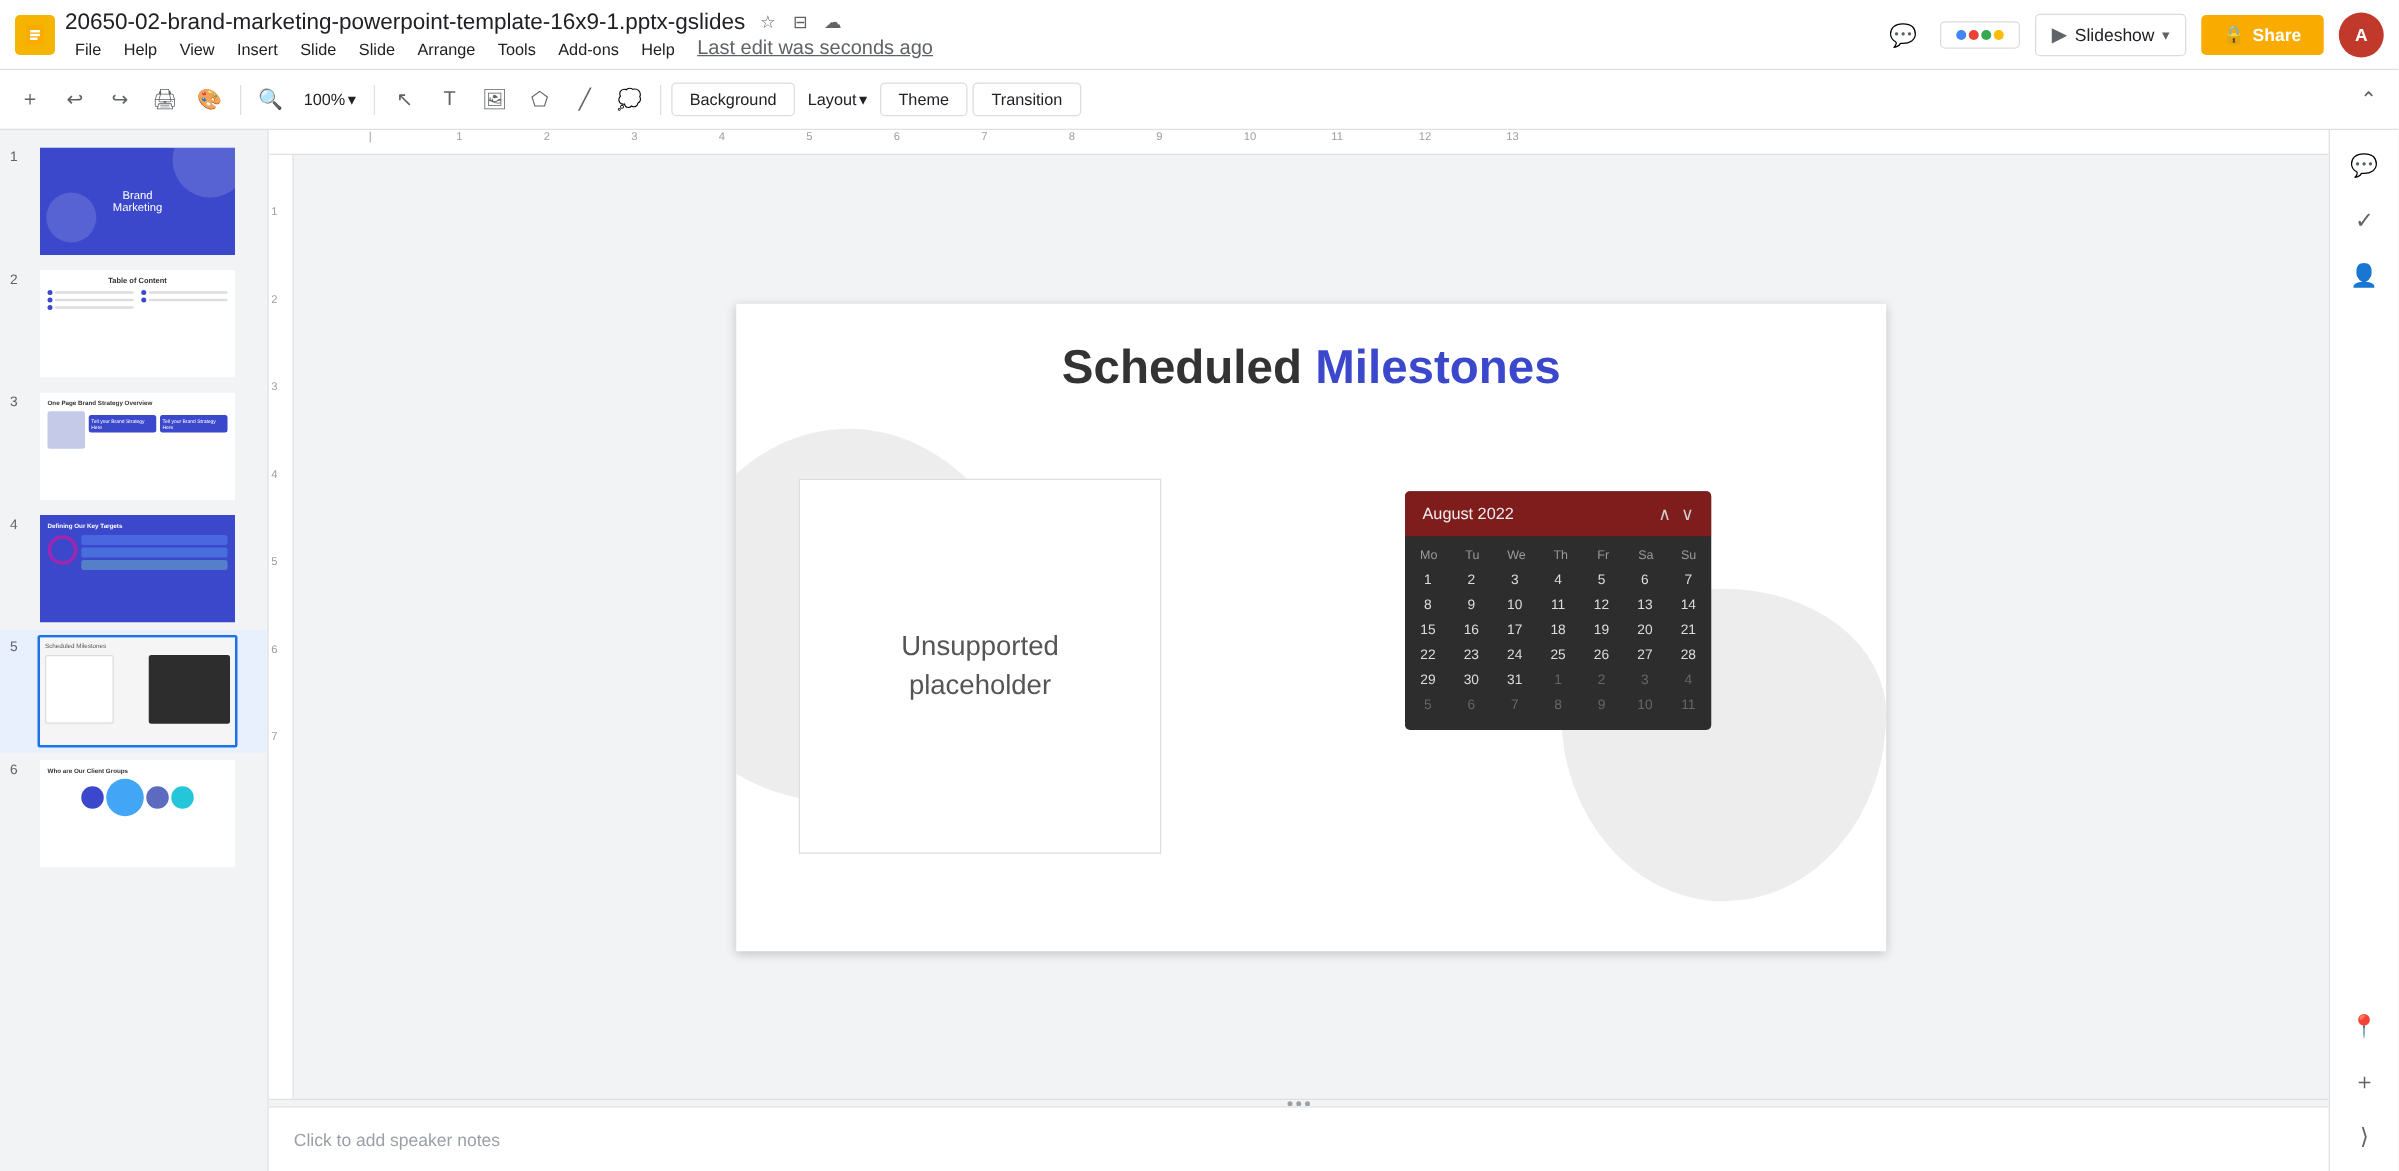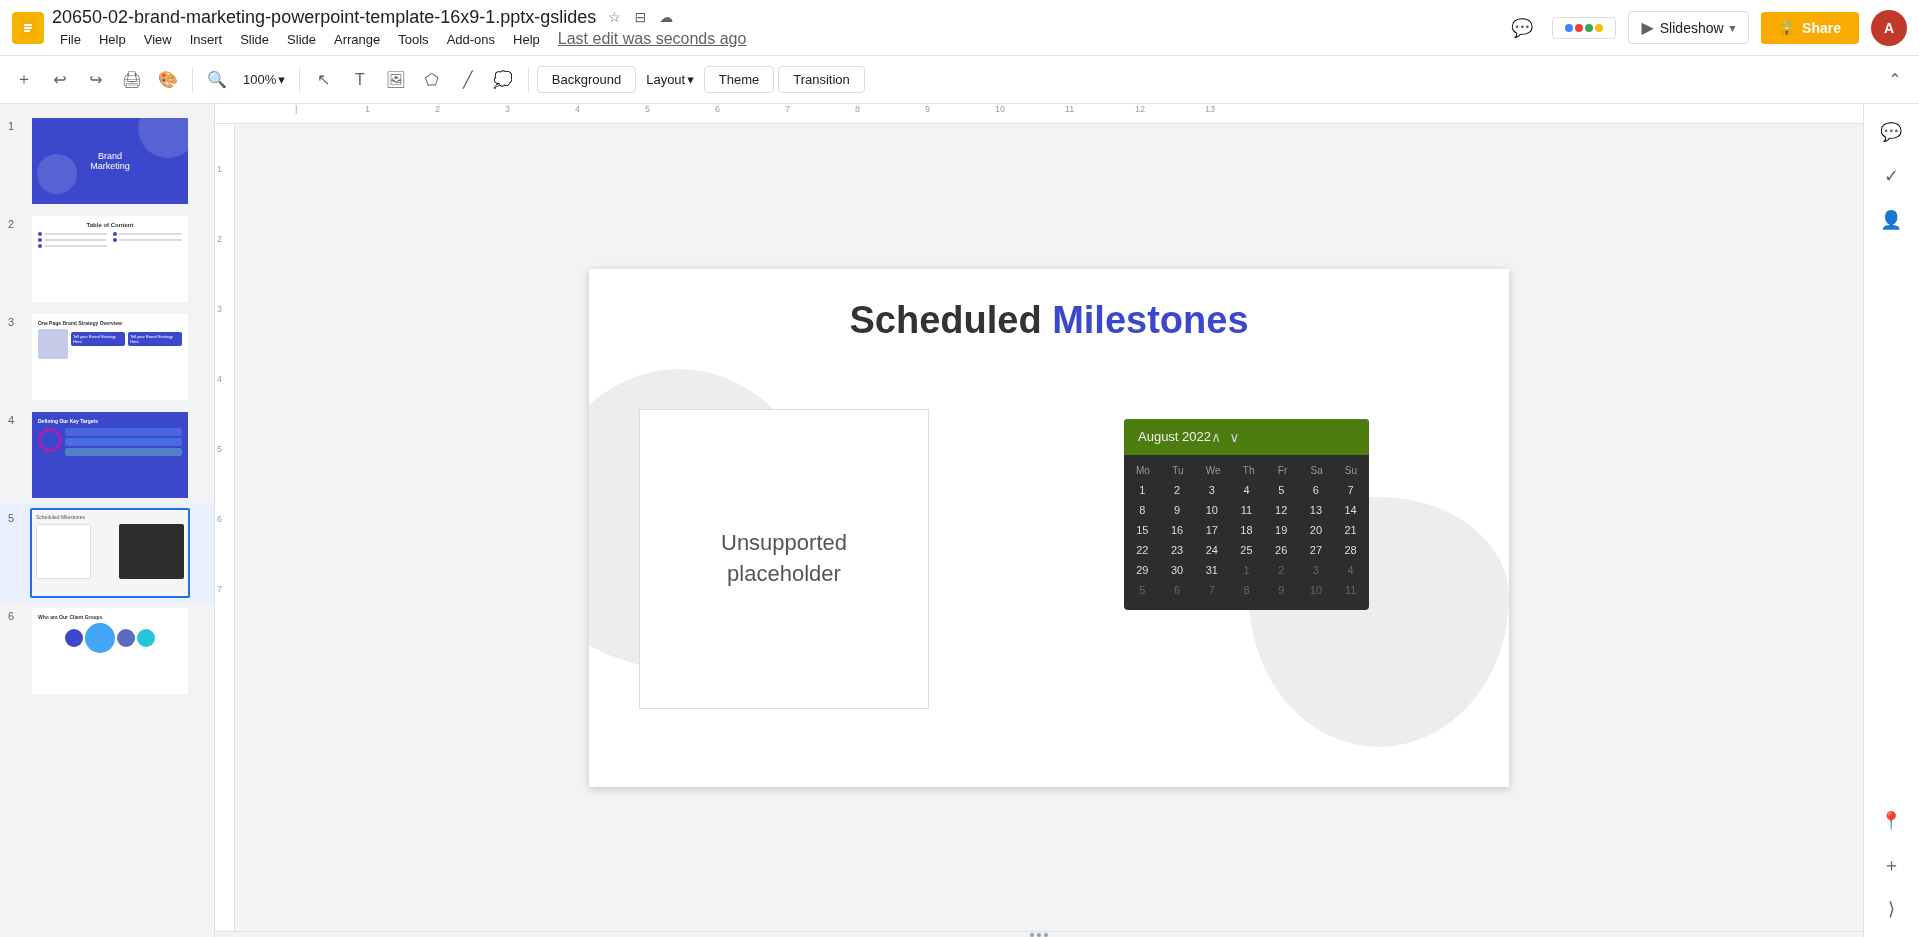--- a/index.html
+++ b/index.html
@@ -342,23 +342,23 @@
       top: 150px;
       width: 245px;
       background: #2d2d2d;
       border-radius: 4px;
       overflow: hidden;
       color: white;
     }
     .cal-header {
       display: flex;
       align-items: center;
-      justify-content: flex-start;
+      justify-content: space-between;
       padding: 10px 14px;
-      background: #4d7c0f;
+      background: #7f1d1d;
     }
     .cal-month {
       font-size: 13px;
       font-weight: 500;
       color: #eee;
     }
     .cal-nav {
       display: flex; gap: 8px;
     }
     .cal-nav-btn {
@@ -799,20 +799,23 @@
     </div>
 
     <div class="notes-resize">
       <div class="notes-dots">
         <div class="notes-dot"></div>
         <div class="notes-dot"></div>
         <div class="notes-dot"></div>
       </div>
     </div>
 
+    <div class="speaker-notes">
+      <span>Click to add speaker notes</span>
+    </div>
 
   </div>
 
   <div class="right-sidebar">
     <div class="rs-btn active">💬</div>
     <div class="rs-btn">✓</div>
     <div class="rs-btn">👤</div>
     <div style="flex:1;"></div>
     <div class="rs-btn">📍</div>
     <div class="rs-btn">＋</div>

